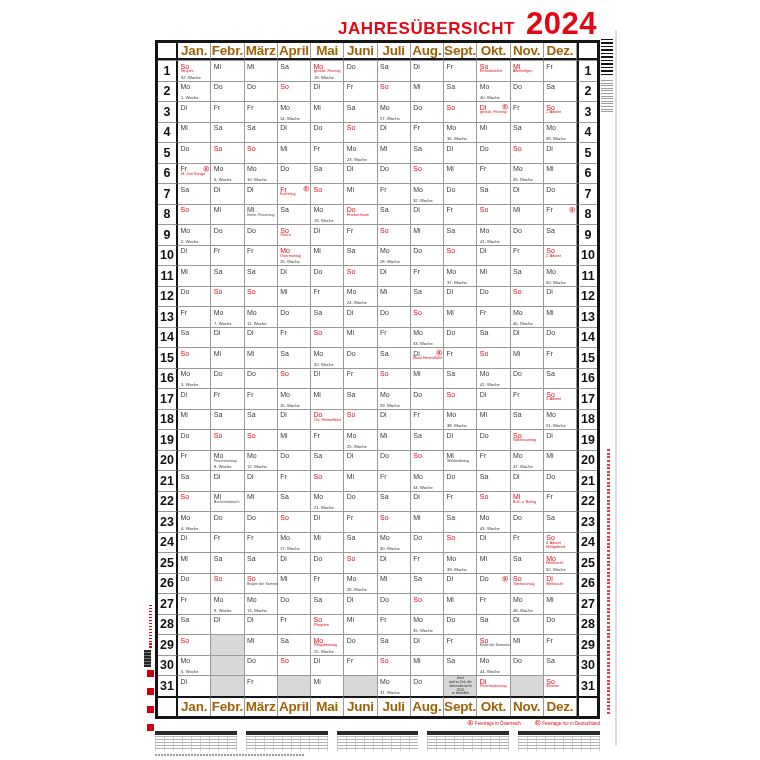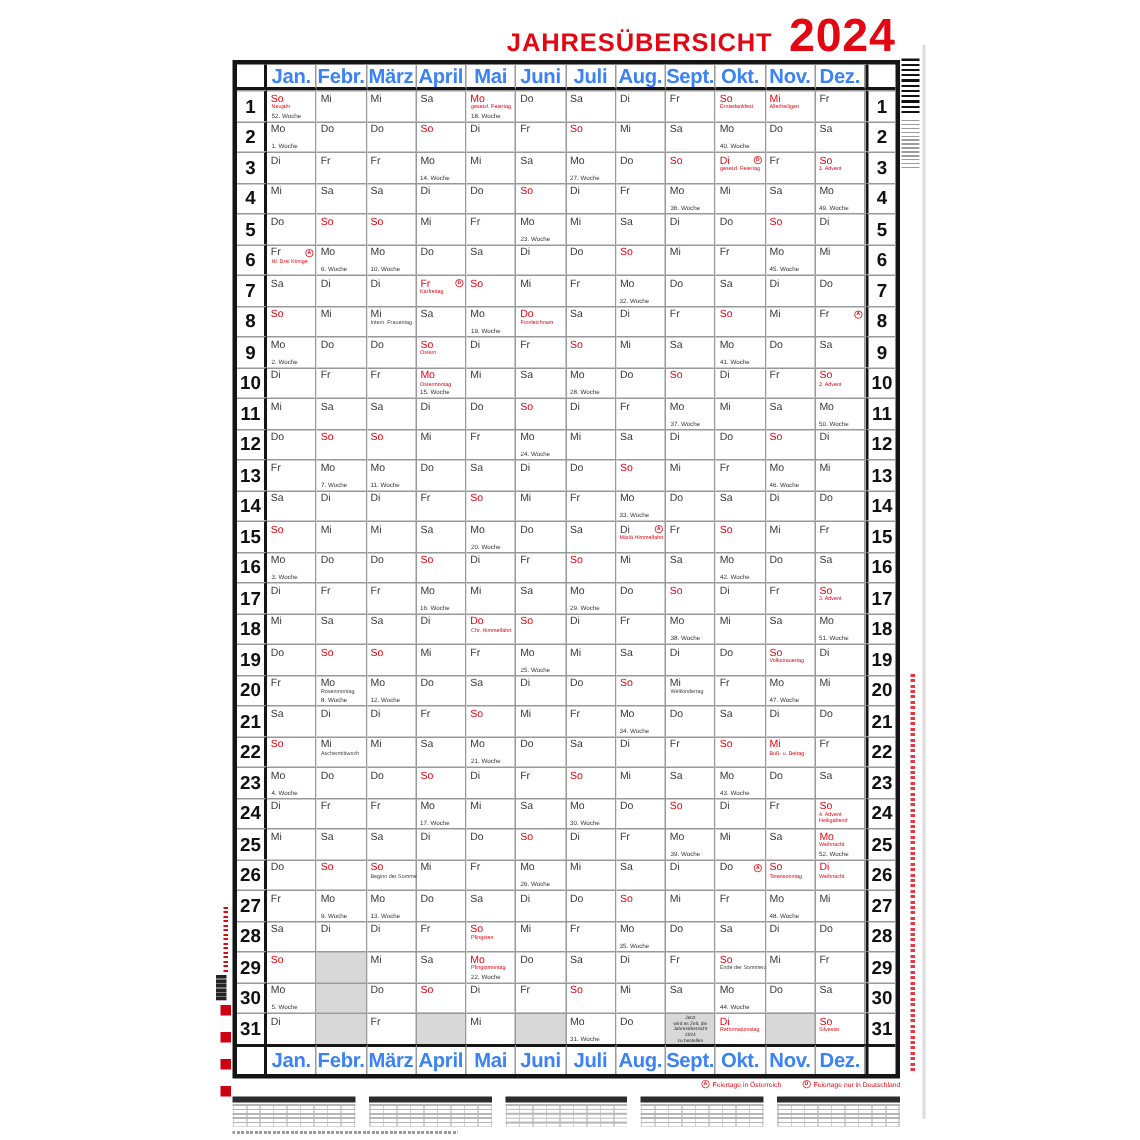--- a/index.html
+++ b/index.html
@@ -11,21 +11,21 @@
     color:#e30613;font-weight:bold;white-space:nowrap;}
   .t1{font-size:17px;letter-spacing:.6px;}
   .t2{font-size:31px;letter-spacing:.5px;}
 
   
   .grid{position:absolute;left:155px;top:40px;width:445px;box-sizing:border-box;
     border:3px solid #151515;display:grid;
     grid-template-columns:20px repeat(12,1fr) 20px;
     grid-template-rows:17px repeat(31,20.5px) 20px;background:#fff;}
   .h,.f{font-weight:bold;font-size:13.5px;display:flex;align-items:center;justify-content:center;
-    letter-spacing:-.2px;color:#3b82f6;overflow:hidden;}
+    letter-spacing:-.2px;color:#a16207;overflow:hidden;}
   .h{border-bottom:2.5px solid #151515;border-right:1px solid #999;}
   .f{border-top:2.5px solid #151515;border-right:1px solid #999;}
   .hc{border-bottom:2.5px solid #151515;}
   .fc{border-top:2.5px solid #151515;}
   .bl{border-right:2px solid #151515;}
   .br{border-left:2px solid #151515;}
   .num{display:flex;align-items:center;justify-content:center;font-weight:bold;font-size:12.5px;
     color:#111;border-top:1px solid #999;}
   .c{position:relative;border-right:1px solid #999;border-top:1px solid #999;background:#fff;}
   .c.gray{background:#d8d8d8;}

